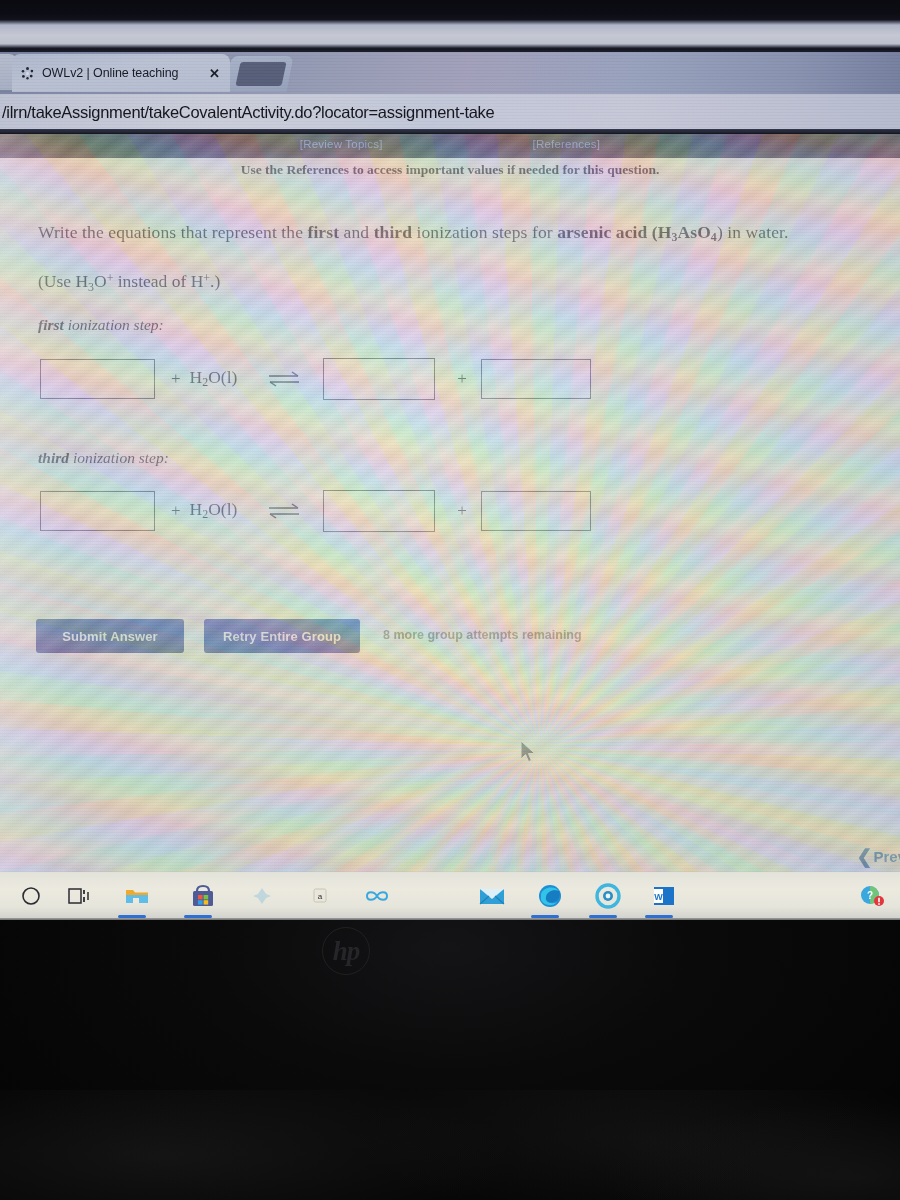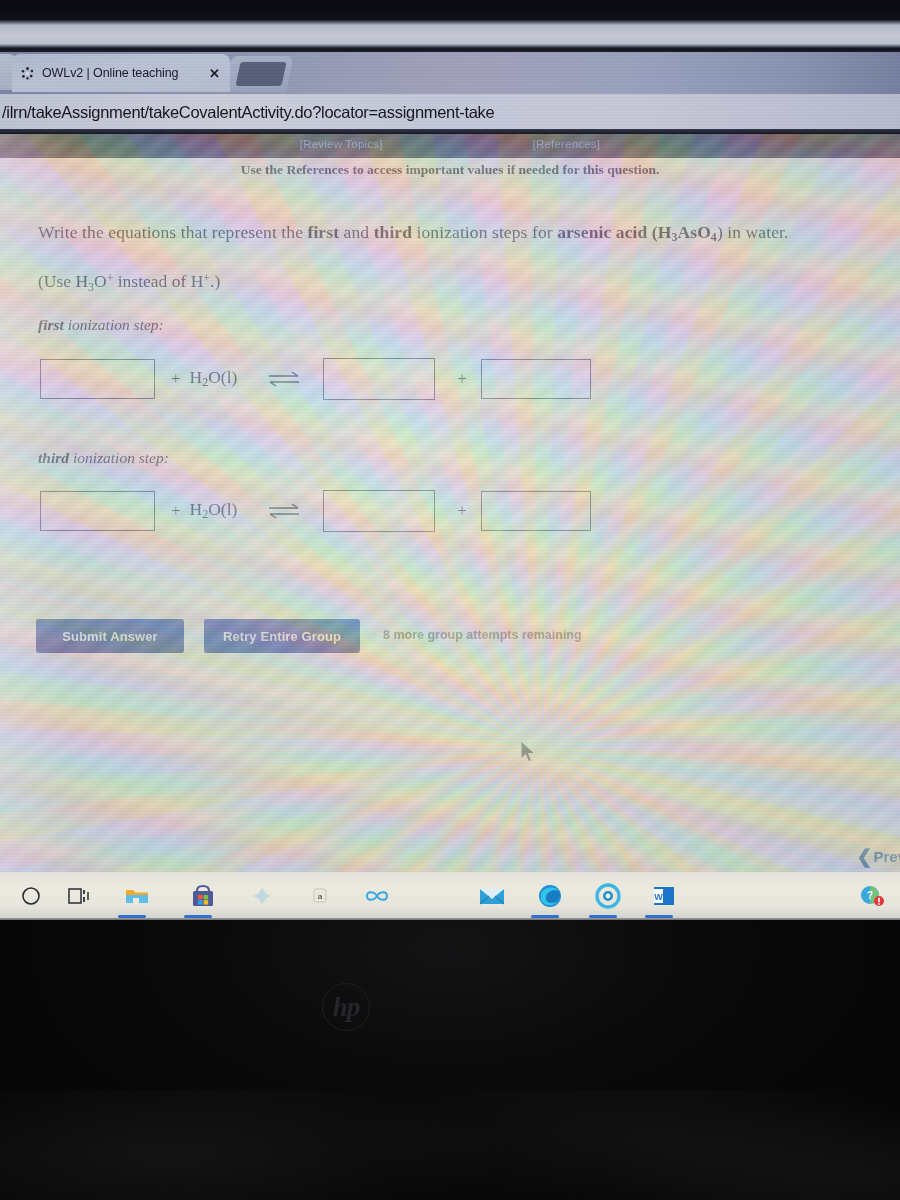--- a/index.html
+++ b/index.html
@@ -349,21 +349,21 @@
 
   
   .bezel-bottom {
     position: absolute;
     left: 0; top: 920px; width: 900px; height: 280px;
     background:
       radial-gradient(60% 100% at 50% 10%, #141416 0%, #0a0a0b 45%, #050506 100%);
   }
   .hp-logo {
     position: absolute;
-    left: 322px; top: 983px;
+    left: 322px; top: 927px;
     width: 46px; height: 46px;
     border-radius: 50%;
     border: 1.5px solid #202022;
     display: flex;
     align-items: center;
     justify-content: center;
     color: #26262a;
     font-family: "Liberation Serif", serif;
     font-style: italic;
     font-weight: bold;

